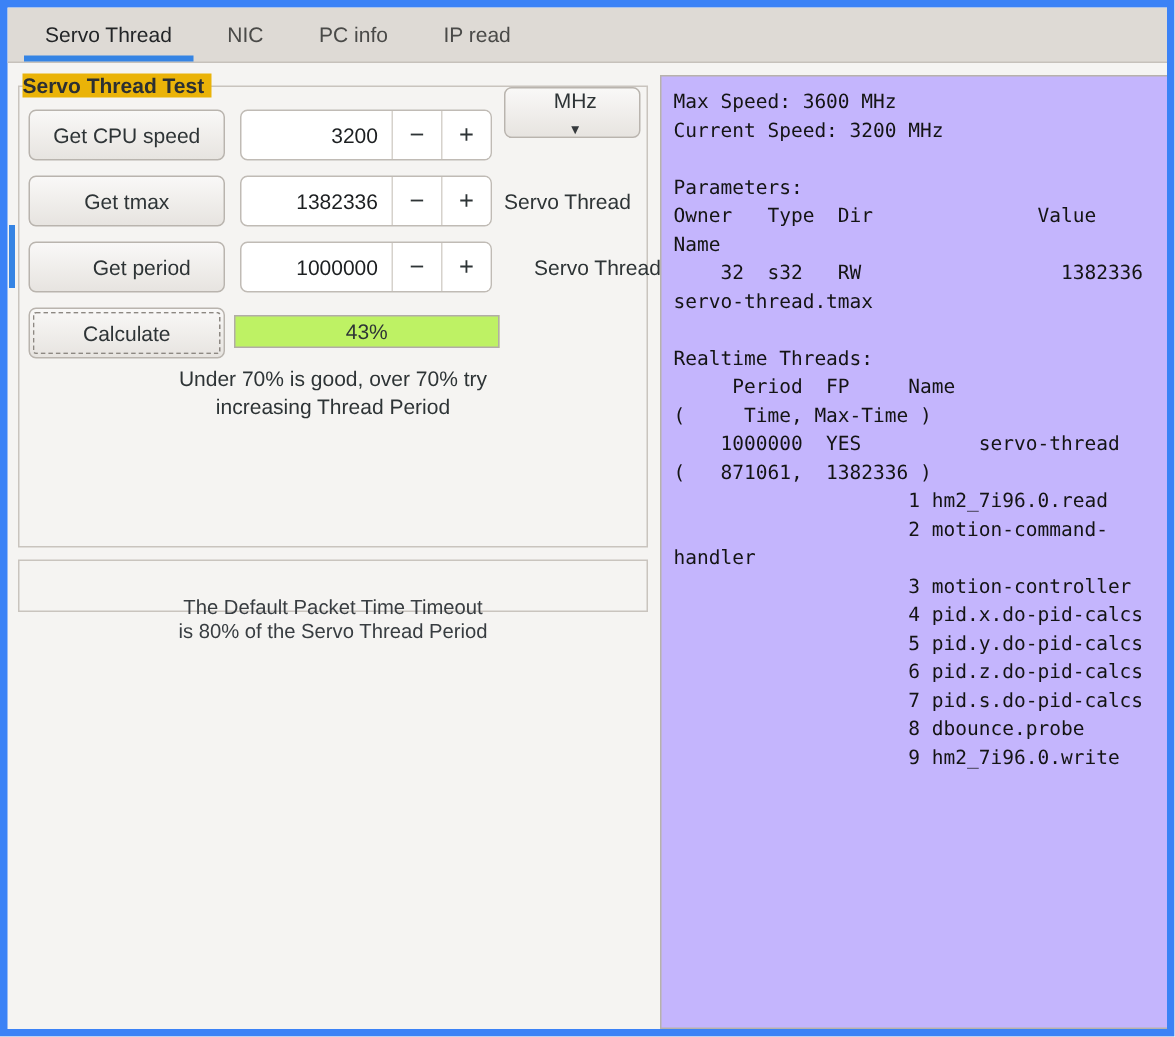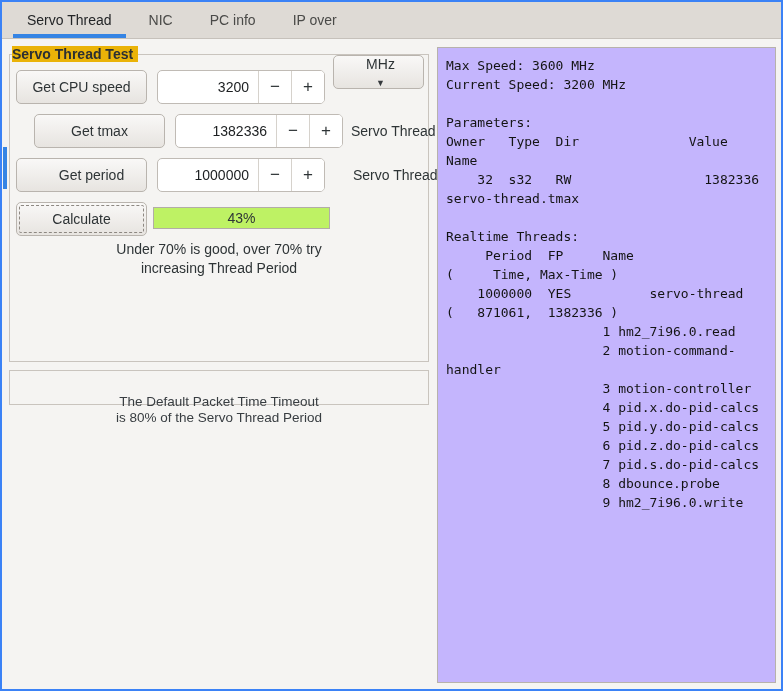--- a/index.html
+++ b/index.html
@@ -3,21 +3,21 @@
 <meta charset="utf-8">
 <style>
   * { box-sizing: border-box; margin: 0; padding: 0; }
   html,body { background:#e8e6e3; }
   body { font-family: "Liberation Sans", sans-serif; }
 
   .window {
     position: relative;
     width: 783px; height: 691px;
     background: #f5f4f2;
-    border: 2px solid #3b82f6;
+    border: 5px solid #3b82f6;
     overflow: hidden;
   }
 
   
   .tabbar {
     position: absolute; top: 0; left: 0; right: 0; height: 37px;
     background: #dedad5;
     border-bottom: 1px solid #c6c1bb;
     display: flex; align-items: stretch;
     padding-left: 11px;
@@ -60,21 +60,21 @@
   .gbtn {
     position: absolute; left: 6px;
     width: 131px; height: 34px;
     border: 1px solid #b9b4ae; border-radius: 5px;
     background: linear-gradient(#f9f8f7, #e7e4e0);
     font-family: "Liberation Sans", sans-serif;
     font-size: 14px; color: #2e3436;
     text-align: center;
   }
   .row1 { top: 15px; }
-  .row2 { top: 59px; margin-left: 18px; }
+  .row2 { top: 59px; }
   .row3 { top: 103px; padding-left: 20px; }
   .row4 { top: 147px; }
   .gbtn.focused { outline: 1px dashed #8d8882; outline-offset: -4px; }
 
   .spin {
     position: absolute; left: 147px;
     width: 168px; height: 34px;
     background: #ffffff;
     border: 1px solid #c0bbb5; border-radius: 5px;
     display: flex; align-items: stretch;
@@ -161,21 +161,21 @@
     <div class="tab active">
       <span>Servo Thread</span>
     </div>
     <div class="tab">
       <span>NIC</span>
     </div>
     <div class="tab">
       <span>PC info</span>
     </div>
     <div class="tab">
-      <span>IP over</span>
+      <span>IP read</span>
     </div>
   </div>
 
   <div class="blue-strip"></div>
 
   <div class="frame frame-main">
     <span class="frame-label">Servo Thread Test</span>
 
     <button class="gbtn row1">Get CPU speed</button>
     <div class="spin row1">

